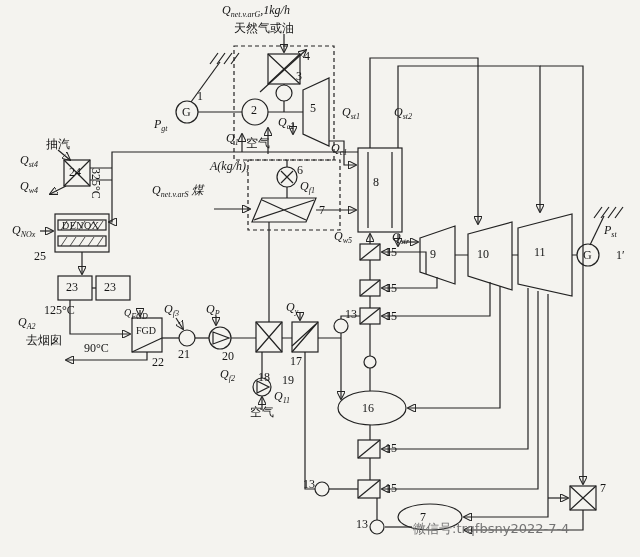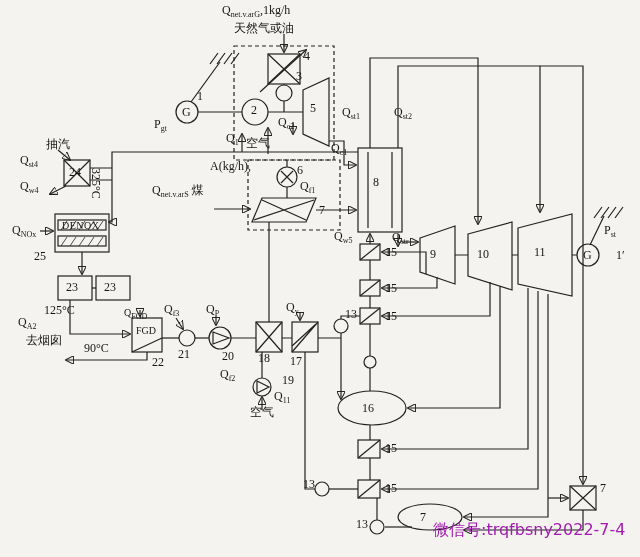--- a/index.html
+++ b/index.html
@@ -4,28 +4,28 @@
 <style>
   html,body{margin:0;padding:0;background:#ffffff;}
   #stage{position:relative;width:640px;height:557px;background:#f4f3ef;overflow:hidden;
          font-family:"Liberation Serif", serif;}
   #stage svg{position:absolute;left:0;top:0;}
   svg path, svg rect, svg circle, svg ellipse, svg polygon, svg line{
       stroke:#222;fill:none;stroke-width:1.2;}
   svg .thin{stroke-width:0.8;}
   svg .dashed{stroke-dasharray:4 3;}
   .lbl{position:absolute;font-size:12px;color:#161616;white-space:nowrap;line-height:1;}
-  .math{font-family:"Liberation Serif",serif;}
+  .math{font-style:italic;font-family:"Liberation Serif",serif;}
   .num{font-style:normal;}
   .cn{font-style:normal;font-family:"DejaVu Sans",sans-serif;font-size:12px;}
   .small{font-size:10px;}
   .tiny{font-size:10px;letter-spacing:.5px;}
   .vert{transform:rotate(90deg);transform-origin:left top;}
   sub{font-size:8px;line-height:0;}
-  .wm{position:absolute;color:#a21caf;font-family:"DejaVu Sans",sans-serif;font-size:16px;white-space:nowrap;margin-left:20px;}
+  .wm{position:absolute;color:#737373;font-family:"DejaVu Sans",sans-serif;font-size:13px;white-space:nowrap;}
 </style>
 </head>
 <body>
 
 <div id="stage">
 
 <svg width="640" height="557" viewBox="0 0 640 557">
   <defs>
     <marker id="arr" viewBox="0 0 10 10" refX="9" refY="5" markerWidth="7" markerHeight="7" orient="auto-start-reverse">
       <path d="M0,0 L10,5 L0,10 z" fill="#222" stroke="none"></path>
@@ -313,21 +313,21 @@
   <div class="lbl math" style="left:18px;top:316px">Q<sub>A2</sub></div>
   <div class="lbl cn" style="left:26px;top:334px">去烟囱</div>
   <div class="lbl num" style="left:84px;top:342px">90°C</div>
   <div class="lbl math small" style="left:124px;top:308px">Q<sub>FGD</sub></div>
   <div class="lbl num small" style="left:136px;top:326px">FGD</div>
   <div class="lbl num" style="left:152px;top:356px">22</div>
   <div class="lbl math" style="left:164px;top:303px">Q<sub>f3</sub></div>
   <div class="lbl num" style="left:178px;top:348px">21</div>
   <div class="lbl math" style="left:206px;top:303px">Q<sub>P</sub></div>
   <div class="lbl num" style="left:222px;top:350px">20</div>
-  <div class="lbl num" style="left:258px;top:352px">18</div>
+  <div class="lbl num" style="left:258px;top:371px">18</div>
   <div class="lbl num" style="left:290px;top:355px">17</div>
   <div class="lbl math" style="left:286px;top:301px">Q<sub>y</sub></div>
   <div class="lbl num" style="left:345px;top:308px">13</div>
   <div class="lbl math" style="left:334px;top:230px">Q<sub>w5</sub></div>
   <div class="lbl math" style="left:392px;top:231px">Q<sub>str</sub></div>
   <div class="lbl num" style="left:430px;top:248px">9</div>
   <div class="lbl num" style="left:477px;top:248px">10</div>
   <div class="lbl num" style="left:534px;top:246px">11</div>
   <div class="lbl math" style="left:604px;top:224px">P<sub>st</sub></div>
   <div class="lbl num" style="left:583px;top:249px">G</div>

